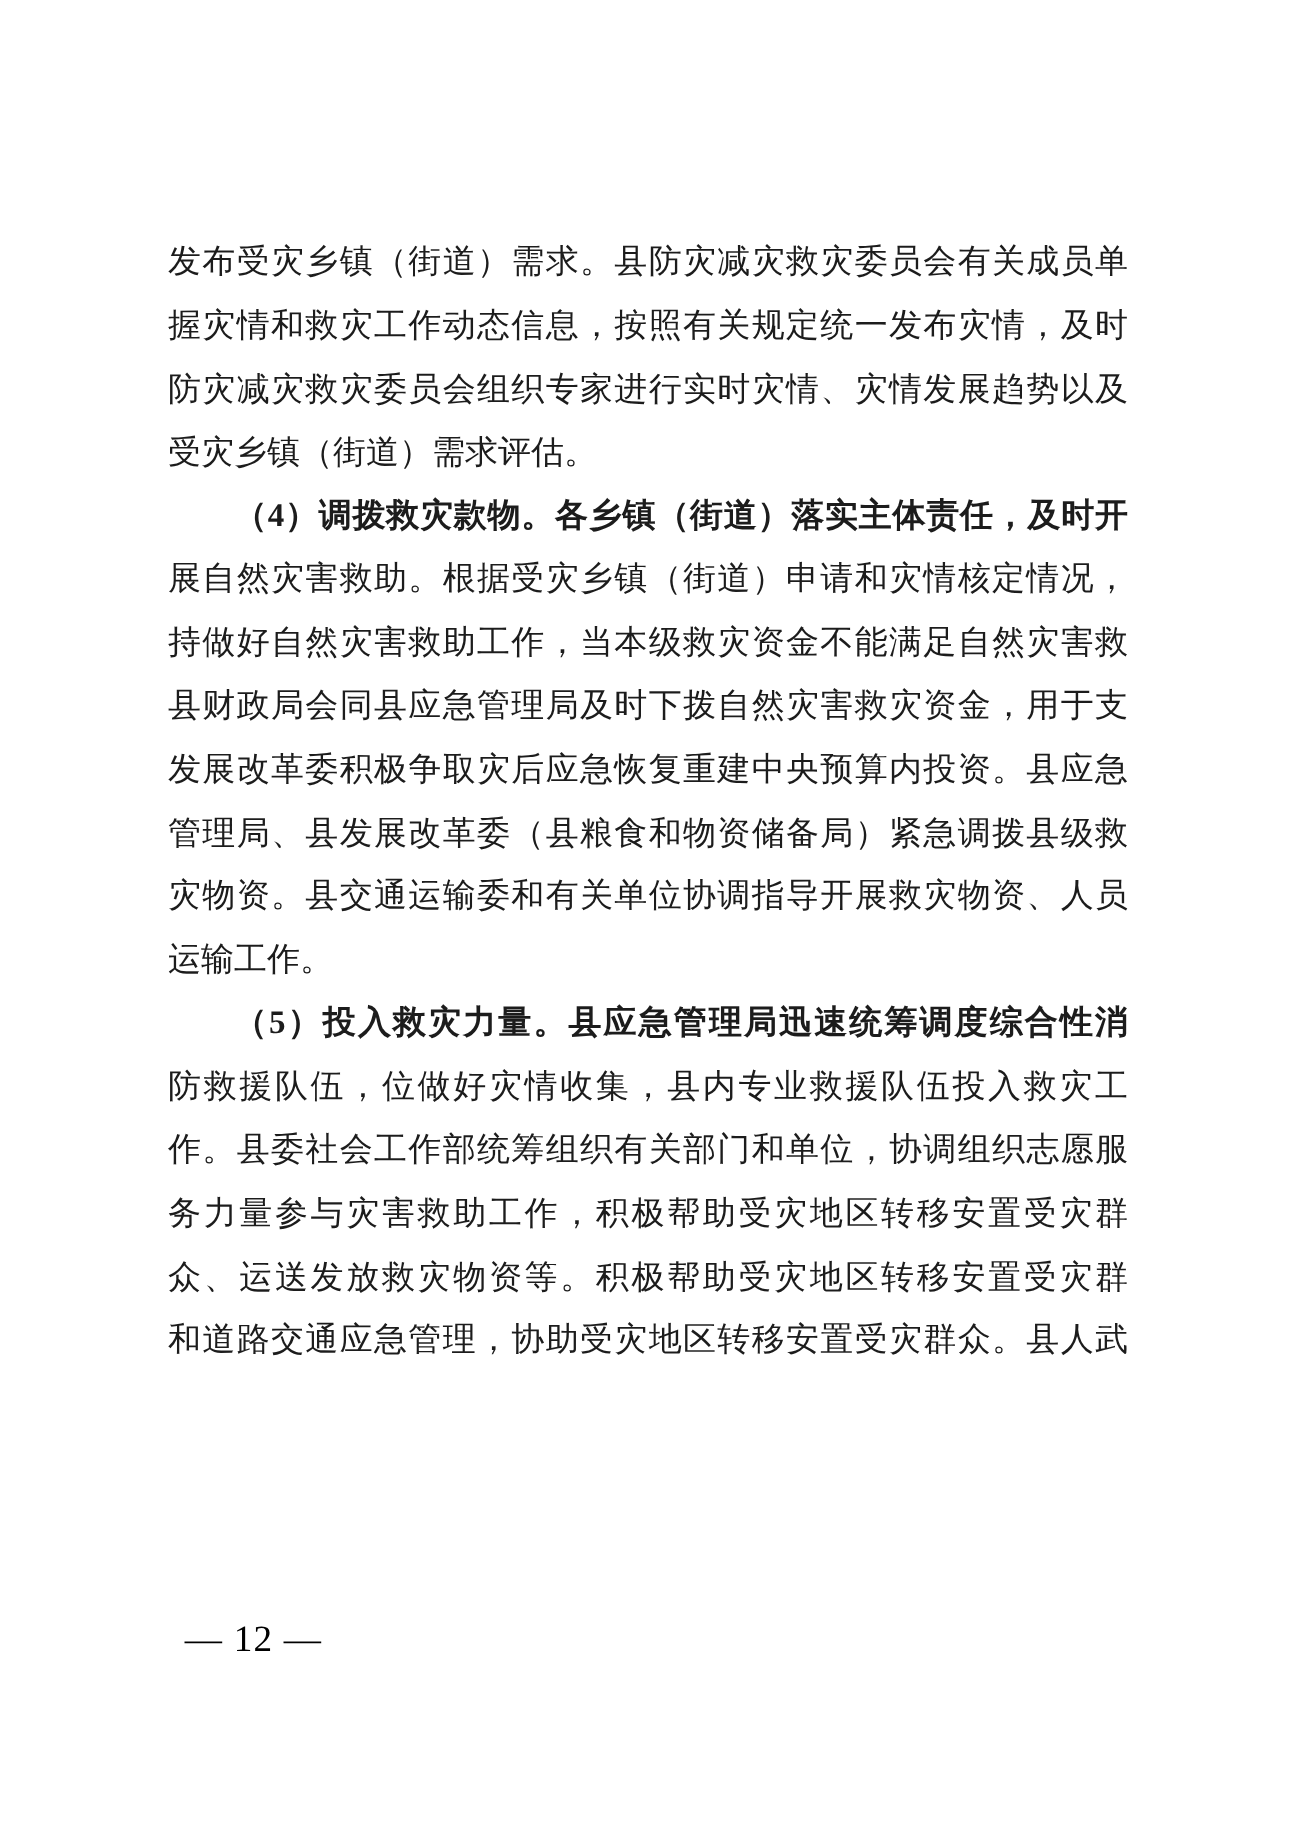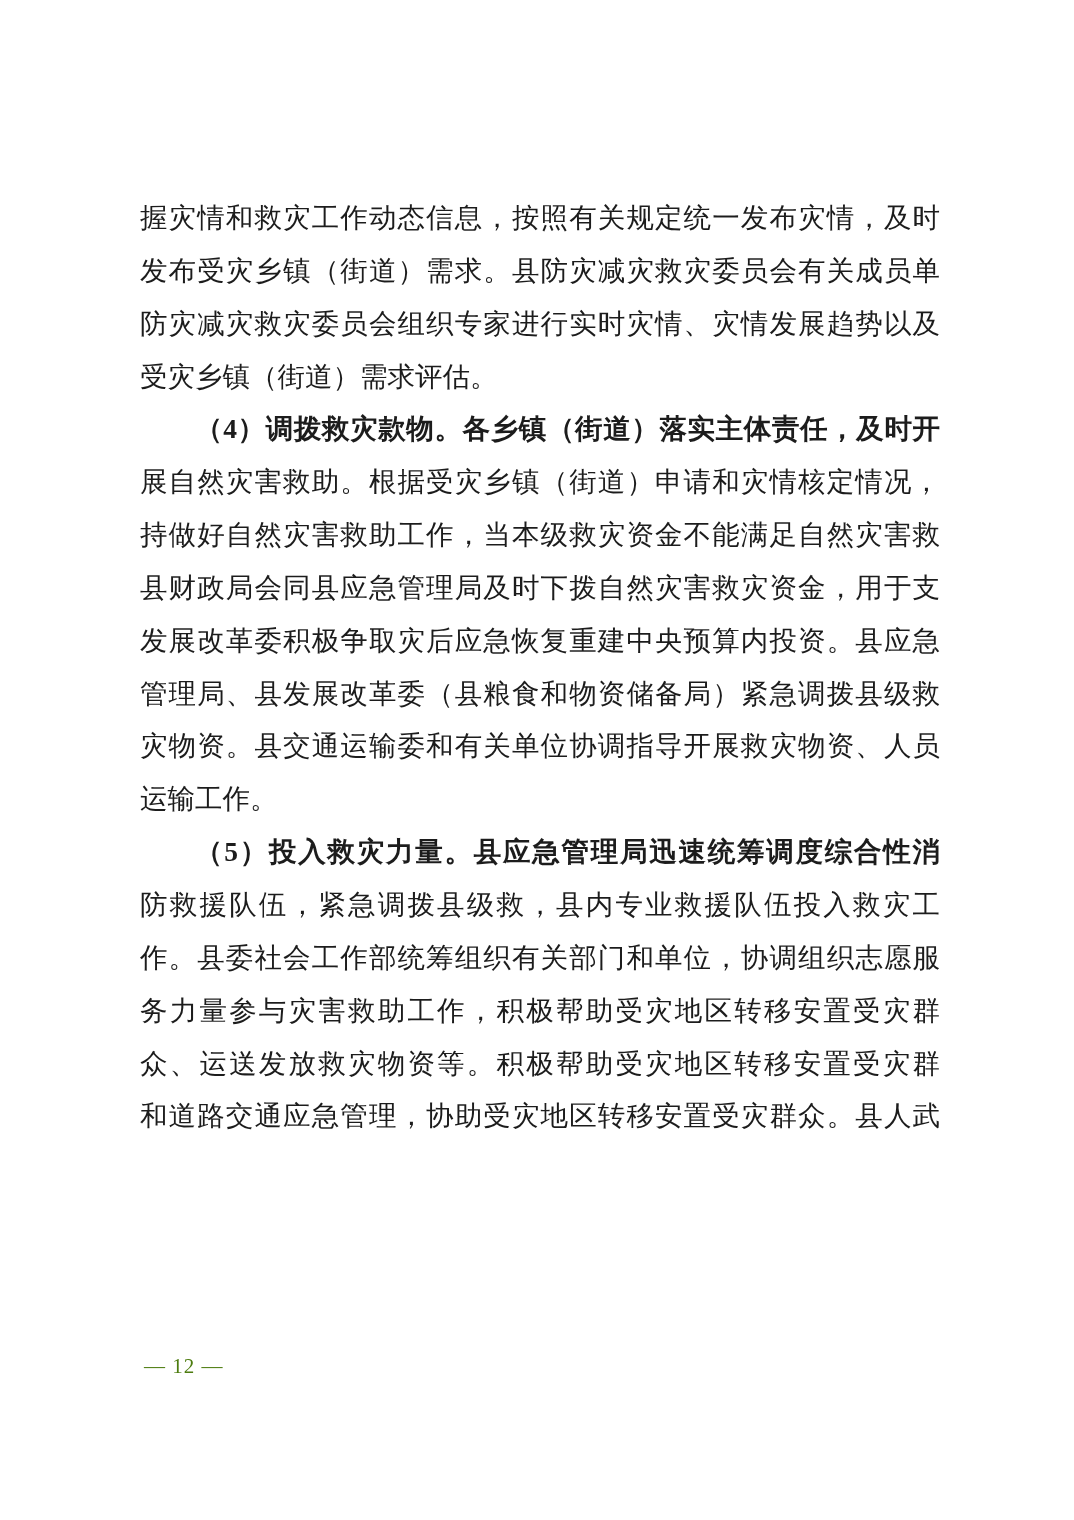--- a/index.html
+++ b/index.html
@@ -39,51 +39,51 @@
   }
   .line.para-start {
     padding-left: 55px;
     font-weight: bold;
   }
   .line.para-end {
     text-align-last: left;
   }
   .page-num {
     position: absolute;
-    left: 144px;
+    left: 154px;
     top: 1346px;
-    font-size: 21px;
+    font-size: 31px;
     line-height: 40px;
     letter-spacing: 1px;
-    color: #4d7c0f;
+    color: #000000;
   }
 </style>
 </head>
 <body>
 
 <div class="page">
 
   <div class="text-block">
 
+    <div class="line">发布受灾乡镇（街道）需求。县防灾减灾救灾委员会有关成员单</div>
     <div class="line">握灾情和救灾工作动态信息，按照有关规定统一发布灾情，及时</div>
-    <div class="line">发布受灾乡镇（街道）需求。县防灾减灾救灾委员会有关成员单</div>
     <div class="line">防灾减灾救灾委员会组织专家进行实时灾情、灾情发展趋势以及</div>
     <div class="line para-end">受灾乡镇（街道）需求评估。</div>
 
     <div class="line para-start">（4）调拨救灾款物。各乡镇（街道）落实主体责任，及时开</div>
     <div class="line">展自然灾害救助。根据受灾乡镇（街道）申请和灾情核定情况，</div>
     <div class="line">持做好自然灾害救助工作，当本级救灾资金不能满足自然灾害救</div>
     <div class="line">县财政局会同县应急管理局及时下拨自然灾害救灾资金，用于支</div>
     <div class="line">发展改革委积极争取灾后应急恢复重建中央预算内投资。县应急</div>
     <div class="line">管理局、县发展改革委（县粮食和物资储备局）紧急调拨县级救</div>
     <div class="line">灾物资。县交通运输委和有关单位协调指导开展救灾物资、人员</div>
     <div class="line para-end">运输工作。</div>
 
     <div class="line para-start">（5）投入救灾力量。县应急管理局迅速统筹调度综合性消</div>
-    <div class="line">防救援队伍，紧急调拨县级救，县内专业救援队伍投入救灾工</div>
+    <div class="line">防救援队伍，位做好灾情收集，县内专业救援队伍投入救灾工</div>
     <div class="line">作。县委社会工作部统筹组织有关部门和单位，协调组织志愿服</div>
     <div class="line">务力量参与灾害救助工作，积极帮助受灾地区转移安置受灾群</div>
     <div class="line">众、运送发放救灾物资等。积极帮助受灾地区转移安置受灾群</div>
     <div class="line">和道路交通应急管理，协助受灾地区转移安置受灾群众。县人武</div>
 
   </div>
 
   <div class="page-num">— 12 —</div>
 
 </div>

